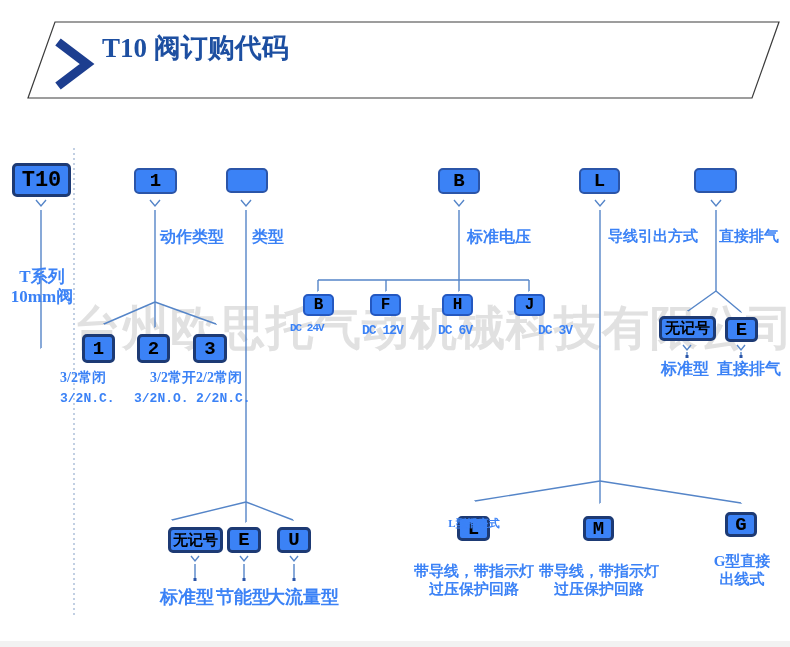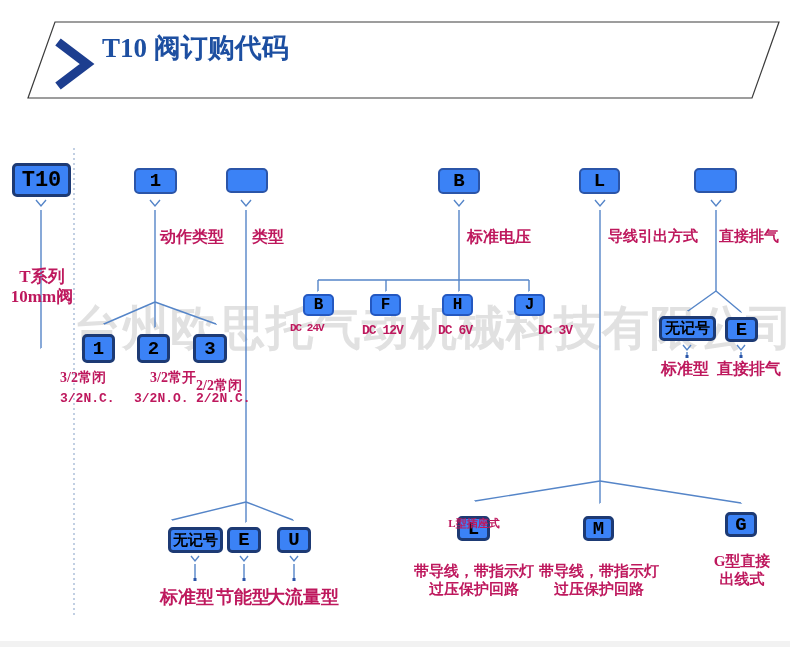--- a/index.html
+++ b/index.html
@@ -5,21 +5,21 @@
   html,body{margin:0;padding:0;background:#fff;width:790px;height:647px;overflow:hidden;
     font-family:"Liberation Serif","DejaVu Serif",serif;}
   #stage{position:relative;width:790px;height:647px;background:#fff;}
   .box{position:absolute;background:#3b82f6;border-radius:5px;display:flex;align-items:center;
     justify-content:center;z-index:3;color:#000;font-weight:bold;
     font-family:"Liberation Mono","DejaVu Sans Mono",monospace;}
   .b-main{border:2px solid #2b55a8;font-size:19px;}
   .b-dark{border:3px solid #1d3a74;font-size:19px;}
   .b-volt{border:2px solid #2458c0;font-size:16px;}
   .b-cjk{font-family:"Liberation Serif","DejaVu Serif",serif;font-size:15px;letter-spacing:0px;}
-  .lbl{position:absolute;color:#be185d;font-weight:bold;white-space:nowrap;z-index:3;
+  .lbl{position:absolute;color:#3b82f6;font-weight:bold;white-space:nowrap;z-index:3;
     font-family:"Liberation Serif","DejaVu Serif",serif;}
   .mono{font-family:"Liberation Mono","DejaVu Sans Mono",monospace;}
   .ctr{text-align:center;}
   #watermark{position:absolute;left:74px;top:297px;font-size:47px;font-weight:bold;
     color:#c9c9c9;opacity:0.55;letter-spacing:1px;white-space:nowrap;z-index:1;}
   #hdr-title{position:absolute;left:102px;top:30px;font-size:27px;font-weight:bold;color:#1d4fa1;z-index:3;}
   #hdr-sub{position:absolute;left:103px;top:74px;font-size:15px;font-weight:bold;color:#111;z-index:3;}
   svg{position:absolute;left:0;top:0;z-index:2;}
   #bottombar{position:absolute;left:0;bottom:0;width:790px;height:6px;background:#f2f2f2;z-index:0;}
 </style>
@@ -116,21 +116,21 @@
   <div class="lbl" style="left:252px;top:227px;font-size:16px;">类型</div>
   <div class="lbl" style="left:467px;top:227px;font-size:16px;">标准电压</div>
   <div class="lbl" style="left:608px;top:227px;font-size:15px;">导线引出方式</div>
   <div class="lbl" style="left:719px;top:227px;font-size:15px;">直接排气</div>
 
   <div class="box b-dark" style="left:82px;top:334px;width:27px;height:23px;">1</div>
   <div class="box b-dark" style="left:137px;top:334px;width:27px;height:23px;">2</div>
   <div class="box b-dark" style="left:193px;top:334px;width:28px;height:23px;">3</div>
   <div class="lbl" style="left:60px;top:369px;font-size:14px;">3/2常闭</div>
   <div class="lbl" style="left:150px;top:369px;font-size:14px;">3/2常开</div>
-  <div class="lbl" style="left:196px;top:377px;font-size:14px;">2/2常闭</div>
+  <div class="lbl" style="left:196px;top:369px;font-size:14px;">2/2常闭</div>
   <div class="lbl mono" style="left:60px;top:391px;font-size:13px;">3/2N.C.</div>
   <div class="lbl mono" style="left:134px;top:391px;font-size:13px;">3/2N.O.</div>
   <div class="lbl mono" style="left:196px;top:391px;font-size:13px;">2/2N.C.</div>
 
   <div class="box b-volt" style="left:303px;top:294px;width:27px;height:18px;">B</div>
   <div class="box b-volt" style="left:370px;top:294px;width:27px;height:18px;">F</div>
   <div class="box b-volt" style="left:442px;top:294px;width:27px;height:18px;">H</div>
   <div class="box b-volt" style="left:514px;top:294px;width:27px;height:18px;">J</div>
   <div class="lbl mono" style="left:290px;top:322px;font-size:11px;letter-spacing:-1px;">DC 24V</div>
   <div class="lbl mono" style="left:362px;top:323px;font-size:13px;letter-spacing:-1px;">DC 12V</div>

